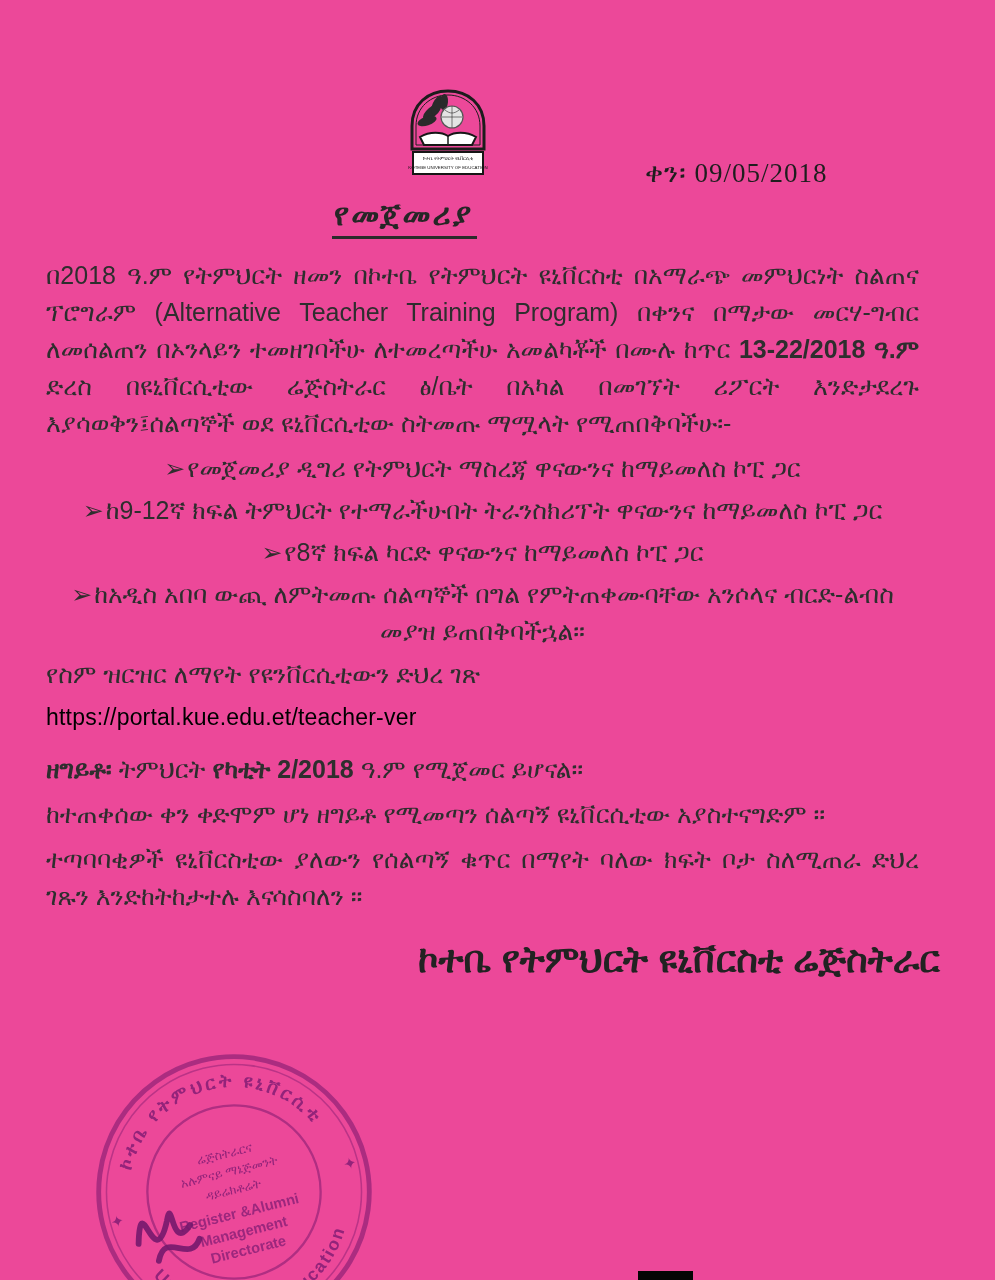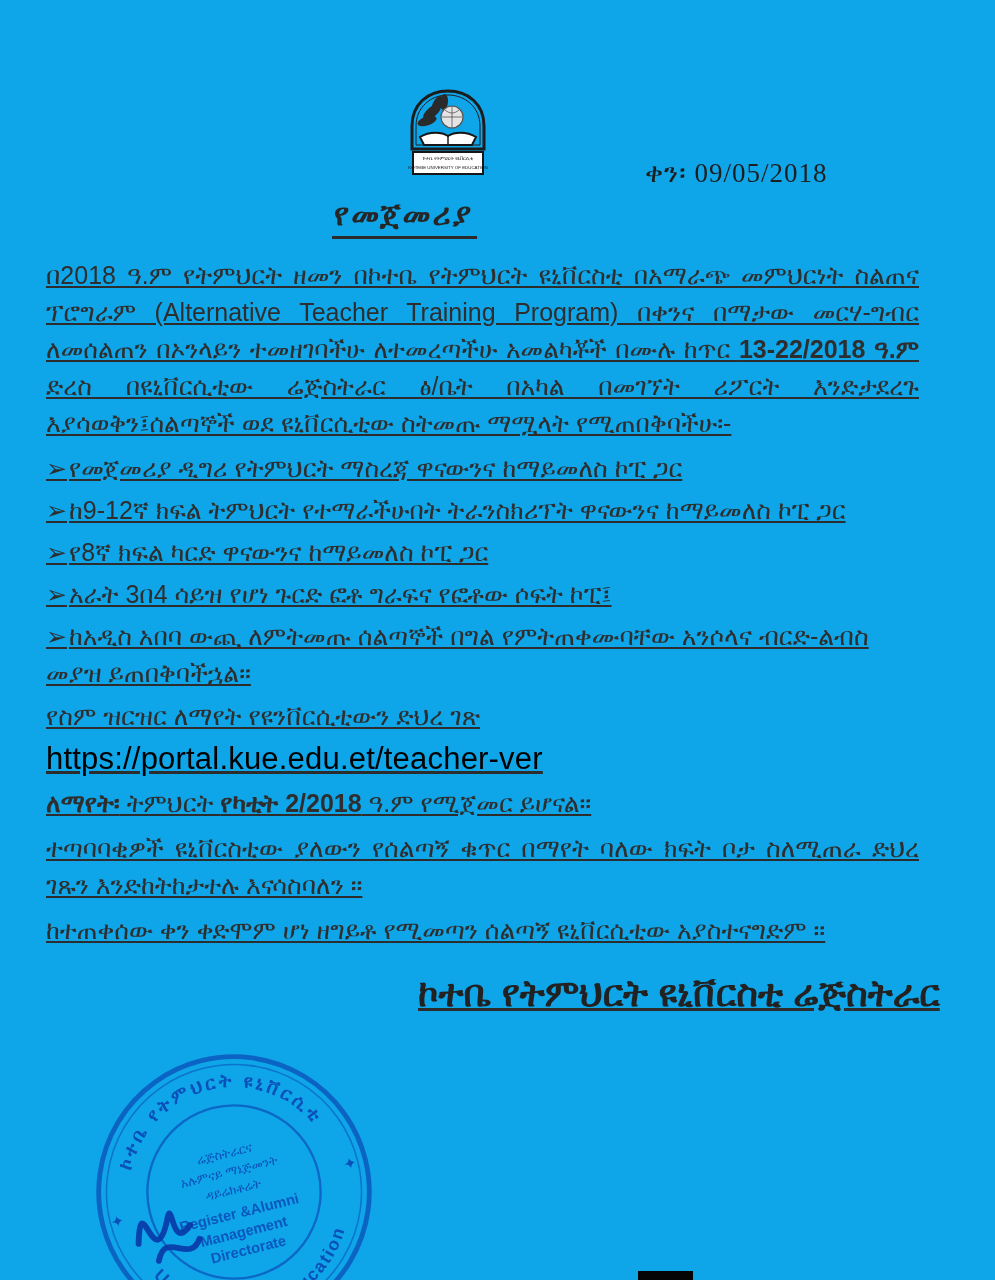--- a/index.html
+++ b/index.html
@@ -2,25 +2,24 @@
 <html><head>
 <meta charset="utf-8">
 <style>
   * { box-sizing: border-box; }
   html, body { margin: 0; padding: 0; background: #e8e8e8; }
   .page {
     position: relative;
     width: 995px;
     height: 1280px;
     margin: 0 auto;
-    background: #0ea5e9;
+    background: #ec4899;
     overflow: hidden;
     font-family: "Liberation Sans", sans-serif;
     color: #2d2d2d;
-    text-decoration: underline;
   }
   
   .header { position: relative; height: 197px; }
   .logo {
     position: absolute;
     left: 406px;
     top: 86px;
     width: 84px;
     height: 102px;
   }
@@ -47,26 +46,26 @@
   }
   
   .content {
     padding: 8px 76px 0 46px;
     font-size: 25px;
     line-height: 37px;
     color: #2e2e2e;
   }
   .para { margin: 6px 0 8px; text-align: justify; }
   .b { font-weight: bold; }
-  .bullet { margin: 5px 0; text-align: left; }
+  .bullet { margin: 5px 0; text-align: center; }
   .bullet .marker { padding-right: 2px; }
   .list-note { margin-top: 6px; }
   .url-line {
-    margin: 4px 0 6px;
-    font-size: 31px;
+    margin: 4px 0 14px;
+    font-size: 23px;
     line-height: 40px;
     color: #000;
     letter-spacing: 0.2px;
   }
   .remark { margin: 6px 0 8px; }
   .signature {
     margin: 26px 0 0 372px;
     font-size: 37px;
     font-weight: bold;
     color: #222;
@@ -148,33 +147,32 @@
   </div>
 
   <div class="content">
 
     <p class="para"><span>በ2018 ዓ.ም የትምህርት ዘመን በኮተቤ የትምህርት ዩኒቨርስቲ በአማራጭ መምህርነት ስልጠና ፕሮግራም (Alternative Teacher Training Program) በቀንና በማታው መርሃ-ግብር ለመሰልጠን በኦንላይን ተመዘገባችሁ ለተመረጣችሁ አመልካቾች በሙሉ ከጥር </span><span class="b">13-22/2018 ዓ.ም</span><span> ድረስ በዩኒቨርሲቲው ሬጅስትራር ፅ/ቤት በአካል በመገኘት ሪፖርት እንድታደረጉ እያሳወቅን፤ሰልጣኞች ወደ ዩኒቨርሲቲው ስትመጡ ማሟላት የሚጠበቅባችሁ፡-</span></p>
 
     <div>
       <div class="bullet"><span class="marker">➢</span><span>የመጀመሪያ ዲግሪ የትምህርት ማስረጃ ዋናውንና ከማይመለስ ኮፒ ጋር</span></div>
       <div class="bullet"><span class="marker">➢</span><span>ከ9-12ኛ ክፍል ትምህርት የተማራችሁበት ትራንስክሪፕት ዋናውንና ከማይመለስ ኮፒ ጋር</span></div>
       <div class="bullet"><span class="marker">➢</span><span>የ8ኛ ክፍል ካርድ ዋናውንና ከማይመለስ ኮፒ ጋር</span></div>
-      <div class="bullet"><span class="marker">➢</span><span>አራት 3በ4 ሳይዝ የሆነ ጉርድ ፎቶ ግራፍና የፎቶው ሶፍት ኮፒ፤</span></div>
       <div class="bullet"><span class="marker">➢</span><span>ከአዲስ አበባ ውጪ ለምትመጡ ሰልጣኞች በግል የምትጠቀሙባቸው አንሶላና ብርድ-ልብስ መያዝ ይጠበቅባችኋል።</span></div>
     </div>
 
     <div class="list-note">የስም ዝርዝር ለማየት የዩንቨርሲቲውን ድህረ ገጽ</div>
 
     <div class="url-line">https://portal.kue.edu.et/teacher-ver</div>
 
-    <p class="remark"><span class="b">ለማየት፡</span><span> ትምህርት </span><span class="b">የካቲት 2/2018</span><span> ዓ.ም የሚጀመር ይሆናል።</span></p>
+    <p class="remark"><span class="b">ዘግይቶ፡</span><span> ትምህርት </span><span class="b">የካቲት 2/2018</span><span> ዓ.ም የሚጀመር ይሆናል።</span></p>
+
+    <p class="para">ከተጠቀሰው ቀን ቀድሞም ሆነ ዘግይቶ የሚመጣን ሰልጣኝ ዩኒቨርሲቲው አያስተናግድም ።</p>
 
     <p class="para">ተጣባባቂዎች ዩኒቨርስቲው ያለውን የሰልጣኝ ቁጥር በማየት ባለው ክፍት ቦታ ስለሚጠራ ድህረ ገጹን እንድከትከታተሉ እናሳስባለን ።</p>
-
-    <p class="para">ከተጠቀሰው ቀን ቀድሞም ሆነ ዘግይቶ የሚመጣን ሰልጣኝ ዩኒቨርሲቲው አያስተናግድም ።</p>
 
     <div class="signature">ኮተቤ የትምህርት ዩኒቨርስቲ ሬጅስትራር</div>
   </div>
 
   <svg class="stamp" viewBox="0 0 300 300">
     <defs>
       <path id="arcTop" d="M 42 150 A 108 108 0 0 1 258 150"></path>
       <path id="arcBottom" d="M 34 158 A 116 116 0 0 0 266 158"></path>
     </defs>
     <g transform="rotate(-14 150 150)">

